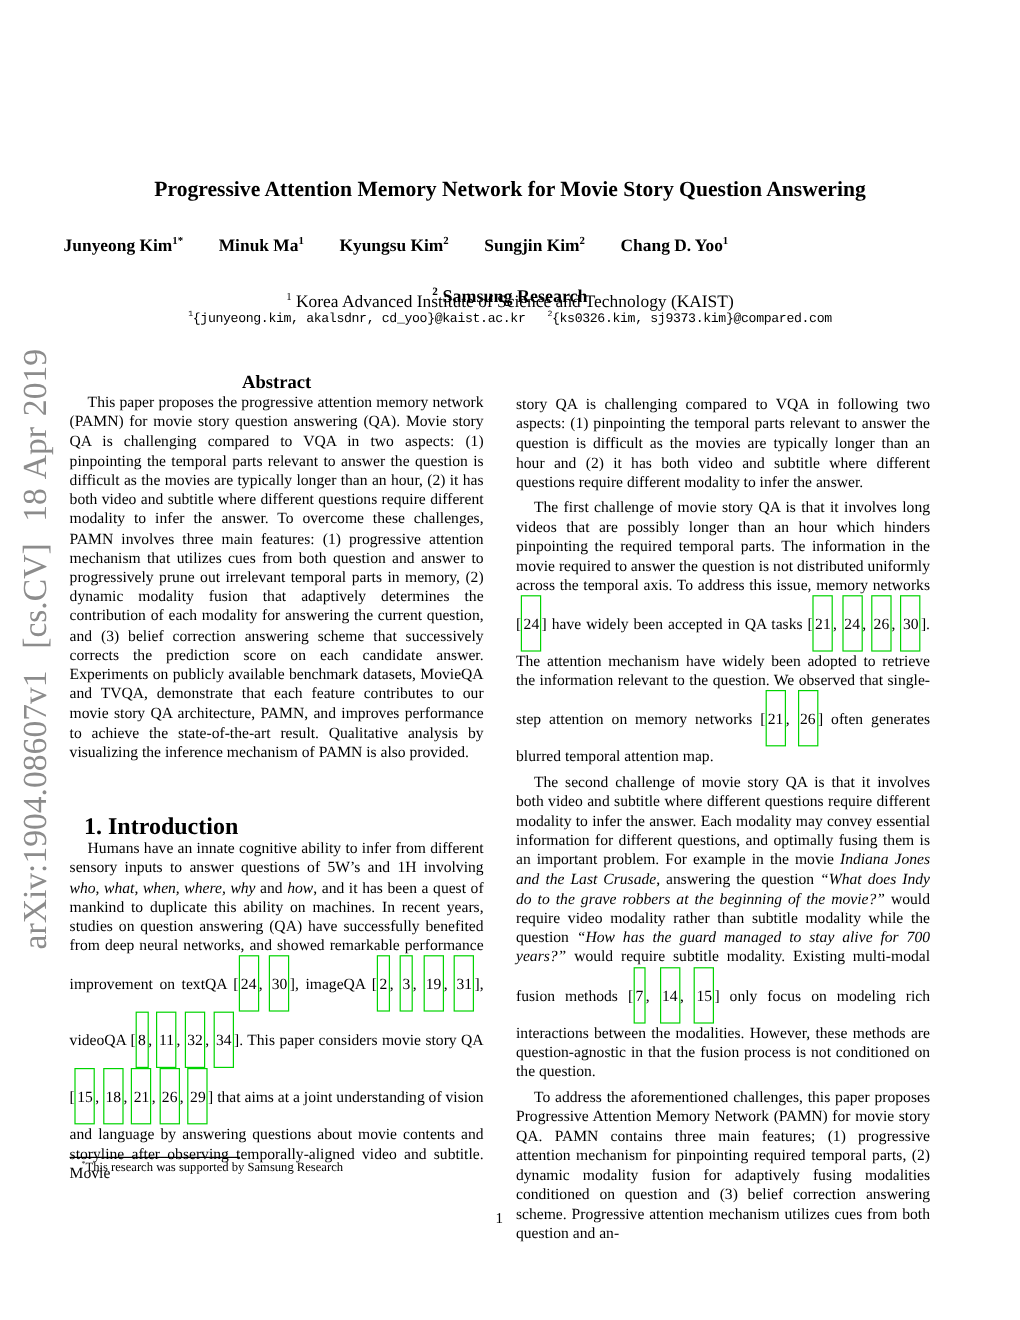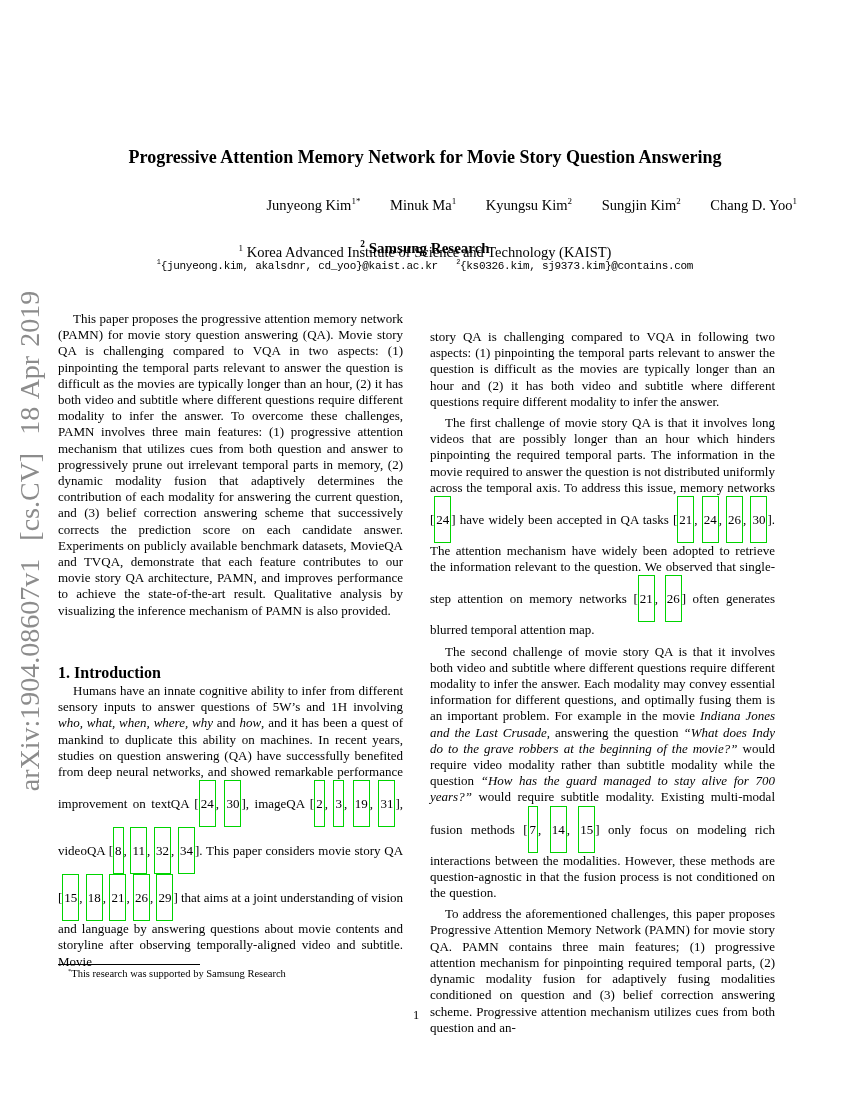--- a/index.html
+++ b/index.html
@@ -16,41 +16,42 @@
     position:absolute;left:-231px;top:526px;width:520px;height:30px;
     transform:rotate(-90deg);
     font-size:28px;color:var(--wm-color);text-align:center;
     white-space:pre;word-spacing:2px;
   }
   .title{
     position:absolute;top:147px;left:40px;width:770px;text-align:center;
     font-size:18px;font-weight:bold;
   }
   .authors-row{
-    position:absolute;top:197px;left:40px;width:770px;text-align:right;
+    position:absolute;top:197px;left:40px;width:770px;text-align:left;
     font-size:14.5px;
+    font-weight:bold;
   }
   .authors-row .author{margin:0 13px;white-space:nowrap;}
   .affil-row1{position:absolute;top:220px;left:40px;width:770px;text-align:center;font-size:14.5px;margin-top:24px;}
   .affil-row2{position:absolute;top:240px;left:40px;width:770px;text-align:center;font-size:15px;font-weight:bold;}
   .emails-row{
     position:absolute;top:260px;left:20px;width:810px;text-align:center;
     font-family:"Liberation Mono","DejaVu Sans Mono",monospace;font-size:11px;
     white-space:nowrap;letter-spacing:-0.3px;
   }
   .emails-row .email-group{margin:12px 6px;text-align:center;}
   sup{font-size:0.62em;vertical-align:super;line-height:0;}
   .col{position:absolute;font-size:13px;line-height:16.2px;text-align:justify;hyphens:auto;}
   .col-left{left:58px;top:311px;width:345px;}
   .col-right{left:430px;top:329px;width:345px;}
   .abstract-heading{text-align:center;font-size:15.5px;font-weight:bold;margin:0;}
   .abstract-body{
     margin:17px 17px 0 10px;text-indent:15px;
   }
-  .section-heading{font-size:16px;font-weight:bold;margin:46px 0 0 0;text-align:left;}
+  .section-heading{font-size:20px;font-weight:bold;margin:46px 0 0 12px;text-align:left;}
   p.body-par{margin:0;}
   p.first-after-heading{margin-top:2px;}
   p.indent{text-indent:15px;}
   .col-right p.body-par + p.body-par{margin-top:5px;}
   .it{font-style:italic;}
   .cite{
     border:1px solid var(--cite-color);
     padding:16px 1px;line-height:1;display:inline-block;text-indent:0;
   }
   .footnote{position:absolute;left:58px;top:964px;width:345px;font-size:10.5px;text-align:left;}
@@ -71,24 +72,25 @@
   <span class="author"><span>Kyungsu Kim</span><sup>2</sup></span>
   <span class="author"><span>Sungjin Kim</span><sup>2</sup></span>
   <span class="author"><span>Chang D. Yoo</span><sup>1</sup></span>
 </div>
 
 <div class="affil-row1"><sup>1</sup><span> Korea Advanced Institute of Science and Technology (KAIST)</span></div>
 <div class="affil-row2"><sup>2</sup><span> Samsung Research</span></div>
 
 <div class="emails-row">
   <span class="email-group"><sup>1</sup><span>{junyeong.kim, akalsdnr, cd_yoo}@kaist.ac.kr</span></span>
-  <span class="email-group"><sup>2</sup><span>{ks0326.kim, sj9373.kim}@contains.com</span></span>
+  <span class="email-group"><sup>2</sup><span>{ks0326.kim, sj9373.kim}@compared.com</span></span>
 </div>
 
 <div class="col col-left">
+  <p class="abstract-heading">Abstract</p>
   <p class="abstract-body body-par">This paper proposes the progressive attention memory network (PAMN) for movie story question answering (QA). Movie story QA is challenging compared to VQA in two aspects: (1) pinpointing the temporal parts relevant to answer the question is difficult as the movies are typically longer than an hour, (2) it has both video and subtitle where different questions require different modality to infer the answer. To overcome these challenges, PAMN involves three main features: (1) progressive attention mechanism that utilizes cues from both question and answer to progressively prune out irrelevant temporal parts in memory, (2) dynamic modality fusion that adaptively determines the contribution of each modality for answering the current question, and (3) belief correction answering scheme that successively corrects the prediction score on each candidate answer. Experiments on publicly available benchmark datasets, MovieQA and TVQA, demonstrate that each feature contributes to our movie story QA architecture, PAMN, and improves performance to achieve the state-of-the-art result. Qualitative analysis by visualizing the inference mechanism of PAMN is also provided.</p>
   <p class="section-heading">1. Introduction</p>
   <p class="body-par first-after-heading indent"><span>Humans have an innate cognitive ability to infer from different sensory inputs to answer questions of 5W’s and 1H involving </span><span class="it">who, what, when, where, why</span><span> and </span><span class="it">how</span><span>, and it has been a quest of mankind to duplicate this ability on machines. In recent years, studies on question answering (QA) have successfully benefited from deep neural networks, and showed remarkable performance improvement on textQA [</span><span class="cite">24</span><span>, </span><span class="cite">30</span><span>], imageQA [</span><span class="cite">2</span><span>, </span><span class="cite">3</span><span>, </span><span class="cite">19</span><span>, </span><span class="cite">31</span><span>], videoQA [</span><span class="cite">8</span><span>, </span><span class="cite">11</span><span>, </span><span class="cite">32</span><span>, </span><span class="cite">34</span><span>]. This paper considers movie story QA [</span><span class="cite">15</span><span>, </span><span class="cite">18</span><span>, </span><span class="cite">21</span><span>, </span><span class="cite">26</span><span>, </span><span class="cite">29</span><span>] that aims at a joint understanding of vision and language by answering questions about movie contents and storyline after observing temporally-aligned video and subtitle. Movie</span></p>
 </div>
 
 <div class="col col-right">
   <p class="body-par"><span>story QA is challenging compared to VQA in following two aspects: (1) pinpointing the temporal parts relevant to answer the question is difficult as the movies are typically longer than an hour and (2) it has both video and subtitle where different questions require different modality to infer the answer.</span></p>
   <p class="body-par indent"><span>The first challenge of movie story QA is that it involves long videos that are possibly longer than an hour which hinders pinpointing the required temporal parts. The information in the movie required to answer the question is not distributed uniformly across the temporal axis. To address this issue, memory networks [</span><span class="cite">24</span><span>] have widely been accepted in QA tasks [</span><span class="cite">21</span><span>, </span><span class="cite">24</span><span>, </span><span class="cite">26</span><span>, </span><span class="cite">30</span><span>]. The attention mechanism have widely been adopted to retrieve the information relevant to the question. We observed that single-step attention on memory networks [</span><span class="cite">21</span><span>, </span><span class="cite">26</span><span>] often generates blurred temporal attention map.</span></p>
   <p class="body-par indent"><span>The second challenge of movie story QA is that it involves both video and subtitle where different questions require different modality to infer the answer. Each modality may convey essential information for different questions, and optimally fusing them is an important problem. For example in the movie </span><span class="it">Indiana Jones and the Last Crusade</span><span>, answering the question </span><span class="it">“What does Indy do to the grave robbers at the beginning of the movie?”</span><span> would require video modality rather than subtitle modality while the question </span><span class="it">“How has the guard managed to stay alive for 700 years?”</span><span> would require subtitle modality. Existing multi-modal fusion methods [</span><span class="cite">7</span><span>, </span><span class="cite">14</span><span>, </span><span class="cite">15</span><span>] only focus on modeling rich interactions between the modalities. However, these methods are question-agnostic in that the fusion process is not conditioned on the question.</span></p>
   <p class="body-par indent"><span>To address the aforementioned challenges, this paper proposes Progressive Attention Memory Network (PAMN) for movie story QA. PAMN contains three main features; (1) progressive attention mechanism for pinpointing required temporal parts, (2) dynamic modality fusion for adaptively fusing modalities conditioned on question and (3) belief correction answering scheme. Progressive attention mechanism utilizes cues from both question and an-</span></p>

